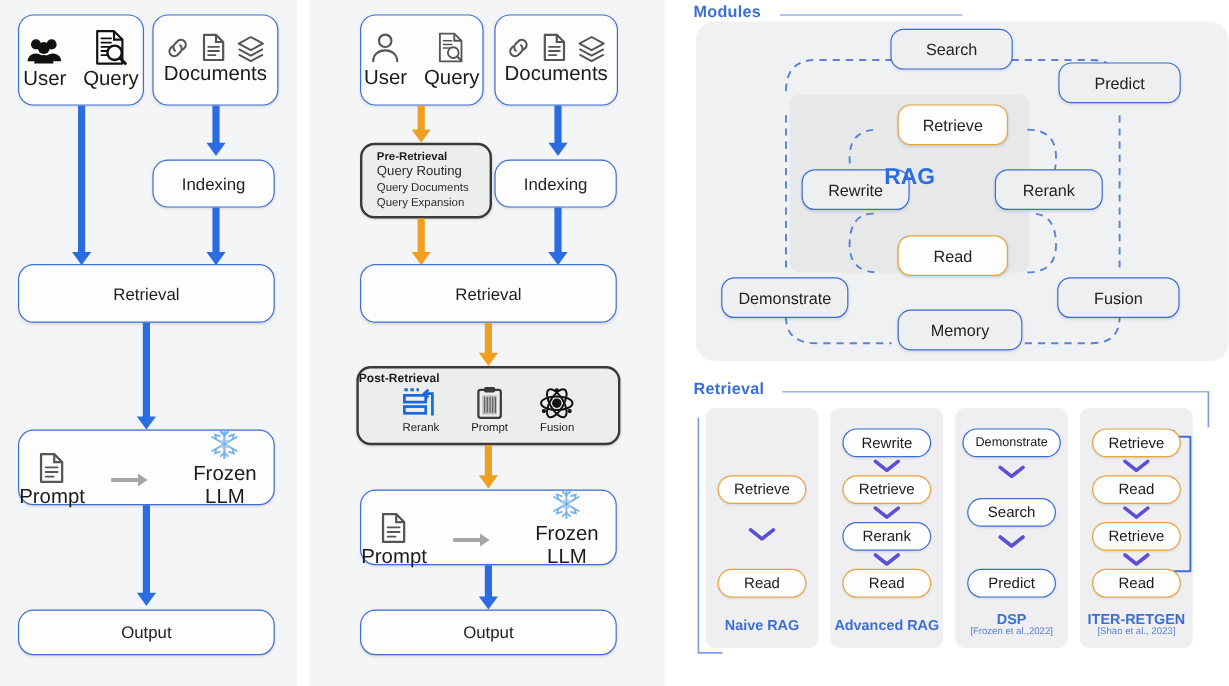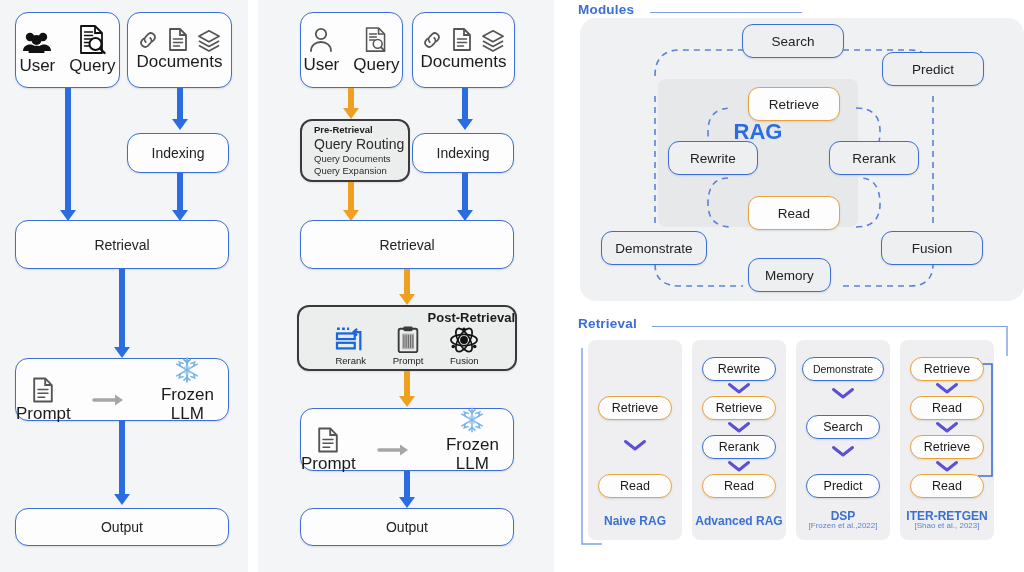--- a/index.html
+++ b/index.html
@@ -58,22 +58,22 @@
 
   .modules-card {
     position: absolute; left: 20px; top: 18px; width: 444px; height: 283px;
     background: #f0f1f3; border-radius: 16px;
   }
   .rag-core {
     position: absolute; left: 658px; top: 79px; width: 200px; height: 148px;
     background: #e7e8ea; border-radius: 8px;
   }
   #rag-label {
-    position: absolute; left: 758px; top: 132px; transform: translate(-50%,-50%);
-    color: #2b6de0; font-weight: bold; font-size: 22px;
+    position: absolute; left: 758px; top: 148px; transform: translate(-50%,-50%);
+    color: #2b6de0; font-weight: bold; font-size: 19px;
   }
 
   
   .pat-card { position: absolute; top: 340px; width: 94px; height: 200px;
               background: #efeff1; border-radius: 8px; }
   .pat-name { position: absolute; text-align: center; color: #3b6fd4;
               font-weight: bold; font-size: 12px; width: 110px; }
   .pat-cite { position: absolute; text-align: center; color: #5b82d8;
               font-size: 8px; width: 130px; }
   .pnode { position: absolute; height: 24px; border-radius: 12px;
@@ -266,21 +266,21 @@
   </div>
 
   <div class="arrow orange" style="left:341px;top:88px;width:20px;height:31px;">
     <div class="stem" style="height:21px;"></div>
       <div class="head"></div>
   </div>
 
   <div class="node dark" style="left:300px;top:119px;width:110px;height:63px;justify-content:flex-start;align-items:center;padding-left:12px;">
     <div style="text-align:left;line-height:1.27;">
       <div style="font-size:9.5px;font-weight:bold;color:#1b1b1b;">Pre-Retrieval</div>
-      <div style="font-size:14px;color:#2b2b2b;">Query Routing</div>
+      <div style="font-size:11px;color:#2b2b2b;">Query Routing</div>
       <div style="font-size:9.5px;color:#2b2b2b;">Query Documents</div>
       <div style="font-size:9.5px;color:#2b2b2b;">Query Expansion</div>
     </div>
   </div>
 
   <div class="arrow orange" style="left:341px;top:182px;width:20px;height:39px;">
     <div class="stem" style="height:29px;"></div>
       <div class="head"></div>
   </div>
 
@@ -300,21 +300,21 @@
     <span>Retrieval</span>
   </div>
 
   <div class="arrow orange" style="left:397px;top:269px;width:20px;height:36px;">
     <div class="stem" style="height:26px;"></div>
       <div class="head"></div>
   </div>
 
   <div class="node dark" style="left:297px;top:305px;width:220px;height:66px;align-items:flex-start;">
     <div style="width:100%;">
-      <div style="text-align:right;font-size:13px;font-weight:bold;color:#1b1b1b;margin-top:3px;">Post-Retrieval</div>
+      <div style="text-align:left;font-size:10px;font-weight:bold;color:#1b1b1b;margin-top:3px;">Post-Retrieval</div>
       <div class="iconrow" style="gap:26px;margin-top:1px;">
         <div class="iconcell">
           <svg width="32" height="28" viewBox="0 0 34 30">
             <path d="M2 3h13" stroke="#1667e0" stroke-width="2.6" stroke-dasharray="3 2.4"></path>
             <rect x="2" y="8" width="19" height="6" fill="none" stroke="#1667e0" stroke-width="2.4"></rect>
             <rect x="2" y="18" width="19" height="6" fill="none" stroke="#1667e0" stroke-width="2.4"></rect>
             <path d="M27 26V6.5h-7" fill="none" stroke="#1667e0" stroke-width="2.4"></path>
             <path d="M23.5 3 19.5 6.5 23.5 10" fill="none" stroke="#1667e0" stroke-width="2.4" stroke-linejoin="round"></path>
           </svg>
           <span class="lbl" style="font-size:9.5px;">Rerank</span>
@@ -438,21 +438,21 @@
     </div>
 
   <div id="rag-label">RAG</div>
 
   <div class="node grey" style="left:601px;top:231px;width:106px;height:34px;">
     <span>Demonstrate</span>
     </div>
   <div class="node grey" style="left:881px;top:231px;width:102px;height:34px;">
     <span>Fusion</span>
     </div>
-  <div class="node grey" style="left:748px;top:258px;width:83px;height:34px;">
+  <div class="node grey" style="left:748px;top:258px;width:104px;height:34px;">
     <span>Memory</span>
     </div>
 
   <div class="sec-title" style="left:578px;top:316px;">Retrieval</div>
   <div class="sec-rule" style="left:652px;top:326px;width:355px;"></div>
   <svg style="position:absolute;left:578px;top:320px;width:432px;height:240px;">
     <path d="M429 6 L429 36" stroke="#7d9ee6" stroke-width="1.4" fill="none"></path>
     <path d="M4 28 L4 224 L24 224" stroke="#7d9ee6" stroke-width="1.4" fill="none"></path>
   </svg>
 

